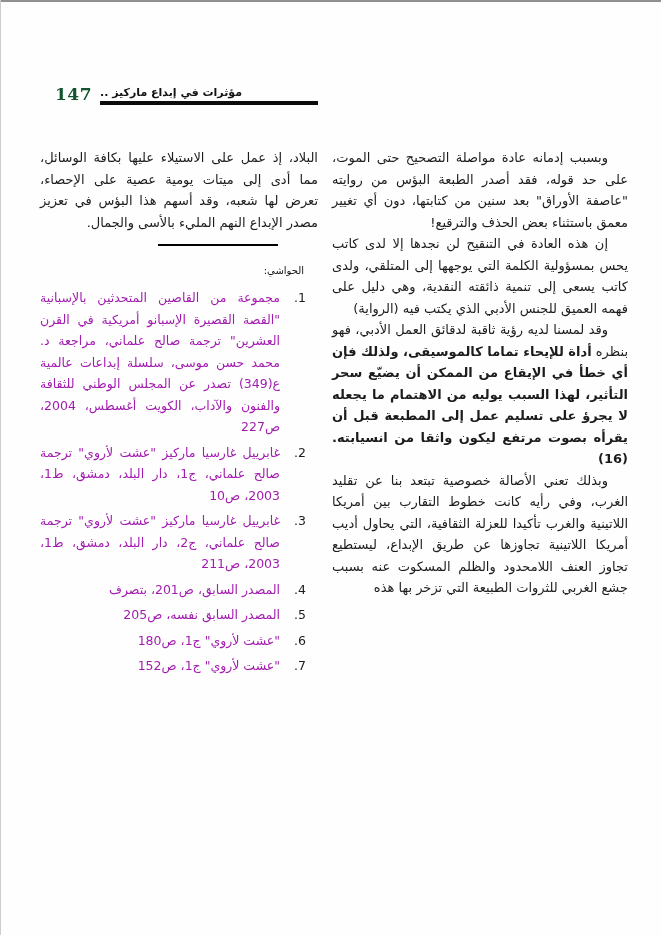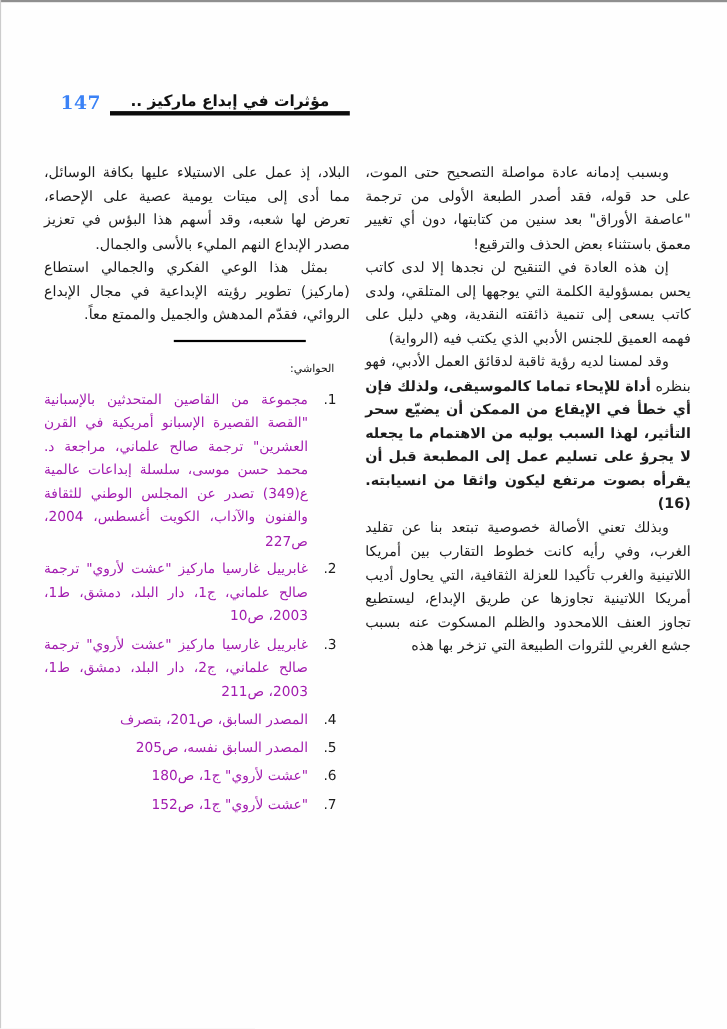--- a/index.html
+++ b/index.html
@@ -20,27 +20,27 @@
     width: 100%; height: 2px; background: #8f8f8f;
   }
   .scan-edge-left {
     position: absolute; top: 0; left: 0;
     width: 1px; height: 100%; background: #cccccc;
   }
   .header { position: absolute; top: 84px; left: 0; width: 100%; height: 26px; }
   .page-num {
     position: absolute; left: 55px; top: 0;
     font-family: "DejaVu Serif", "Liberation Serif", serif;
-    font-weight: bold; font-size: 17px; color: #3b82f6;
+    font-weight: bold; font-size: 17px; color: #14532d;
     letter-spacing: 0.5px;
   }
   .header-block { position: absolute; left: 100px; top: 2px; width: 218px; }
   .header-title {
-    direction: rtl; text-align: center;
-    font-size: 14px; font-weight: bold; color: #121212;
+    direction: rtl; text-align: left;
+    font-size: 11px; font-weight: bold; color: #121212;
     line-height: 13px; white-space: nowrap;
   }
   .header-rule { height: 3.5px; background: #0c0c0c; margin-top: 2px; }
   .columns {
     position: absolute; top: 147px; left: 40px; right: 33px;
     display: flex; flex-direction: row; gap: 14px;
     direction: rtl;
   }
   .col { color: #1c1c1c; }
   .col-main  { flex: 0 0 296px; width: 296px; }
@@ -86,29 +86,28 @@
     <div class="page-num">147</div>
     <div class="header-block">
       <div class="header-title">مؤثرات في إبداع ماركيز ..</div>
       <div class="header-rule"></div>
     </div>
   </header>
 
   <main class="columns">
 
     <section class="col col-main">
-      <p class="indent">وبسبب إدمانه عادة مواصلة التصحيح حتى الموت، على حد قوله، فقد أصدر الطبعة الأولى من ترجمة "عاصفة الأوراق" بعد سنين من كتابتها، دون أي تغيير معمق باستثناء بعض الحذف والترقيع!</p>
+      <p class="indent">وبسبب إدمانه عادة مواصلة التصحيح حتى الموت، على حد قوله، فقد أصدر الطبعة البؤس من روايته "عاصفة الأوراق" بعد سنين من كتابتها، دون أي تغيير معمق باستثناء بعض الحذف والترقيع!</p>
       <p class="indent">إن هذه العادة في التنقيح لن نجدها إلا لدى كاتب يحس بمسؤولية الكلمة التي يوجهها إلى المتلقي، ولدى كاتب يسعى إلى تنمية ذائقته النقدية، وهي دليل على فهمه العميق للجنس الأدبي الذي يكتب فيه (الرواية)</p>
       <p class="indent"><span>وقد لمسنا لديه رؤية ثاقبة لدقائق العمل الأدبي، فهو بنظره</span> <span class="para-bold">أداة للإيحاء تماما كالموسيقى، ولذلك فإن أي خطأ في الإيقاع من الممكن أن يضيّع سحر التأثير، لهذا السبب يوليه من الاهتمام ما يجعله لا يجرؤ على تسليم عمل إلى المطبعة قبل أن يقرأه بصوت مرتفع ليكون واثقا من انسيابته.(16)</span></p>
       <p class="indent">وبذلك تعني الأصالة خصوصية تبتعد بنا عن تقليد الغرب، وفي رأيه كانت خطوط التقارب بين أمريكا اللاتينية والغرب تأكيدا للعزلة الثقافية، التي يحاول أديب أمريكا اللاتينية تجاوزها عن طريق الإبداع، ليستطيع تجاوز العنف اللامحدود والظلم المسكوت عنه بسبب جشع الغربي للثروات الطبيعة التي تزخر بها هذه</p>
     </section>
 
     <section class="col col-notes">
       <p>البلاد، إذ عمل على الاستيلاء عليها بكافة الوسائل، مما أدى إلى ميتات يومية عصية على الإحصاء، تعرض لها شعبه، وقد أسهم هذا البؤس في تعزيز مصدر الإبداع النهم المليء بالأسى والجمال.</p>
-      <p class="indent">بمثل هذا الوعي الفكري والجمالي استطاع (ماركيز) تطوير رؤيته الإبداعية في مجال الإبداع الروائي، فقدّم المدهش والجميل والممتع معاً.</p>
       <div class="divider"></div>
       <h3 class="fn-heading">الحواشي:</h3>
       <ol class="footnotes">
         <li class="fn-item">
           <span class="fn-num">1.</span>
           <span class="fn-text">مجموعة من القاصين المتحدثين بالإسبانية "القصة القصيرة الإسبانو أمريكية في القرن العشرين" ترجمة صالح علماني، مراجعة د. محمد حسن موسى، سلسلة إبداعات عالمية ع(349) تصدر عن المجلس الوطني للثقافة والفنون والآداب، الكويت أغسطس، 2004، ص227</span>
         </li>
         <li class="fn-item">
           <span class="fn-num">2.</span>
           <span class="fn-text">غابرييل غارسيا ماركيز "عشت لأروي" ترجمة صالح علماني، ج1، دار البلد، دمشق، ط1، 2003، ص10</span>

